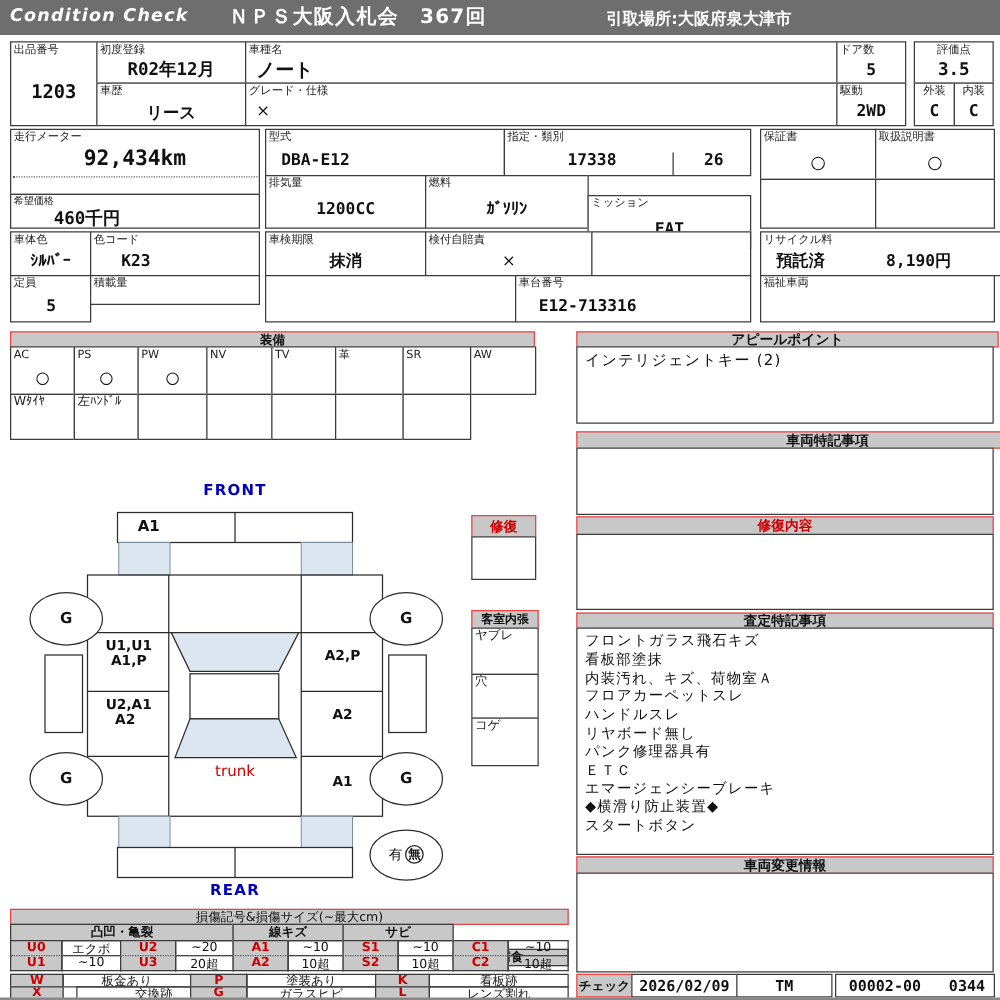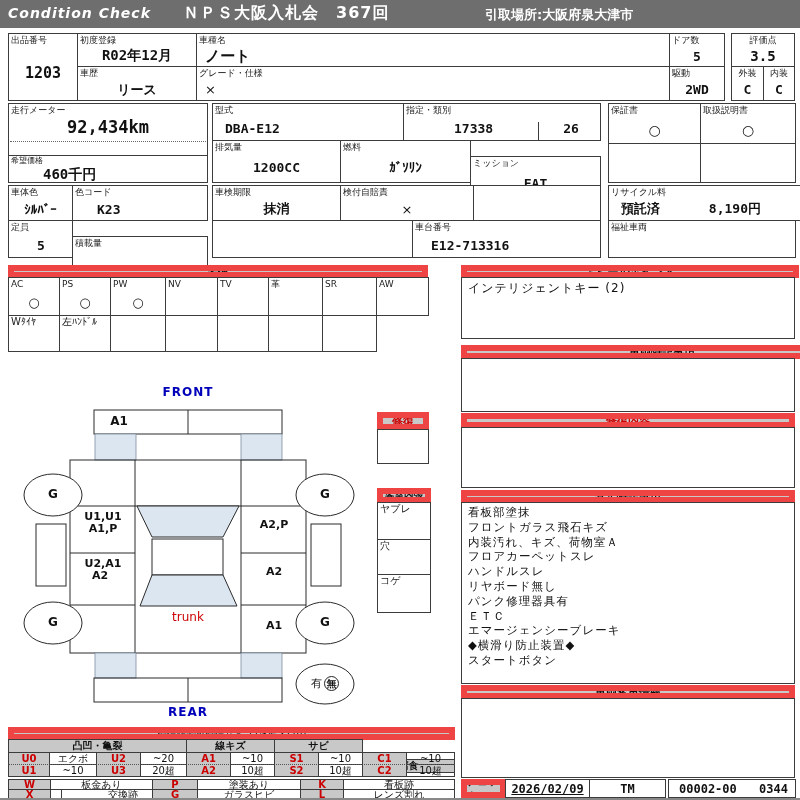--- a/index.html
+++ b/index.html
@@ -11,21 +11,21 @@
   .topbar { position:absolute; left:0; top:0; width:800px; height:28px; background:#6e6e6e; color:#fff; }
   .brand { position:absolute; left:8px; top:5px; font-size:14px; font-weight:bold; font-style:italic; letter-spacing:1px; }
   .aucttitle { position:absolute; left:183px; top:3px; font-size:16px; font-weight:bold; letter-spacing:1px; }
   .pickup { position:absolute; left:485px; top:6px; font-size:13px; font-weight:bold; }
   .cell { position:absolute; border:1px solid #3c3c3c; background:#fff; display:flex; flex-direction:column; overflow:hidden; }
   .lbl { font-size:9px; line-height:10px; padding:1px 2px; white-space:nowrap; color:#222; font-weight:normal; }
   .lblc { text-align:center; }
   .cv { flex:1; display:flex; align-items:center; justify-content:center; font-weight:bold; font-size:13px; }
   .cv.left { justify-content:flex-start; }
   .num { font-family:"DejaVu Sans Mono","Liberation Mono",monospace; font-weight:bold; }
-  .hdrbar { position:absolute; background:#c8c8c8; border:6px solid #ef4444; display:flex; align-items:center; justify-content:center; font-weight:bold; font-size:11px; overflow:hidden; }
+  .hdrbar { position:absolute; background:#c8c8c8; border:1px solid #ef4444; display:flex; align-items:center; justify-content:center; font-weight:bold; font-size:11px; overflow:hidden; }
   .bodybox { position:absolute; border:1px solid #3c3c3c; background:#fff; overflow:hidden; }
   .red { color:#cc0000; }
   .blue { color:#0000bb; }
   .dlab { position:absolute; text-align:center; font-weight:bold; font-size:12px; line-height:13px; white-space:pre; }
   .asline { font-size:11.5px; line-height:14.8px; padding-left:6px; letter-spacing:1px; white-space:nowrap; }
   .lgc { position:absolute; border:1px solid #3c3c3c; display:flex; align-items:center; justify-content:center; font-size:10px; overflow:hidden; white-space:nowrap; }
   .lgcode { background:#c8c8c8; color:#cc0000; font-weight:bold; }
   .dotted-top { border-top:1px dotted #555 !important; }
   .circ { display:inline-flex; width:15px; height:15px; border:1.5px solid #222; border-radius:50%; align-items:center; justify-content:center; font-size:10px; font-weight:bold; margin-left:2px; }
 </style>
@@ -130,21 +130,21 @@
     <div class="cv">ｼﾙﾊﾞｰ</div>
   </div>
   <div class="cell" style="left:72px;top:185px;width:136px;height:36px;">
     <div class="lbl">色コード</div>
     <div class="cv left num" style="padding-left:24px;">K23</div>
   </div>
   <div class="cell" style="left:8px;top:220px;width:65px;height:38px;">
     <div class="lbl">定員</div>
     <div class="cv left num" style="padding-left:28px;">5</div>
   </div>
-  <div class="cell" style="left:72px;top:220px;width:136px;height:39px;margin-top:16px;">
+  <div class="cell" style="left:72px;top:220px;width:136px;height:24px;">
     <div class="lbl">積載量</div>
     <div class="cv"></div>
   </div>
   <div class="cell" style="left:212px;top:185px;width:129px;height:36px;">
     <div class="lbl">車検期限</div>
     <div class="cv">抹消</div>
   </div>
   <div class="cell" style="left:340px;top:185px;width:134px;height:36px;">
     <div class="lbl">検付自賠責</div>
     <div class="cv" style="font-weight:normal;">×</div>
@@ -218,39 +218,39 @@
   </div>
 
   <div class="hdrbar" style="left:461px;top:345px;width:402px;height:14px;">車両特記事項</div>
   <div class="bodybox" style="left:461px;top:358px;width:334px;height:54px;"></div>
 
   <div class="hdrbar red" style="left:461px;top:413px;width:334px;height:15px;">修復内容</div>
   <div class="bodybox" style="left:461px;top:427px;width:334px;height:61px;"></div>
 
   <div class="hdrbar" style="left:461px;top:490px;width:334px;height:13px;">査定特記事項</div>
   <div class="bodybox" style="left:461px;top:502px;width:334px;height:182px;padding-top:2px;">
+    <div class="asline">フロントガラス飛石キズ</div>
     <div class="asline">看板部塗抹</div>
-    <div class="asline">フロントガラス飛石キズ</div>
     <div class="asline">内装汚れ、キズ、荷物室Ａ</div>
     <div class="asline">フロアカーペットスレ</div>
     <div class="asline">ハンドルスレ</div>
     <div class="asline">リヤボード無し</div>
     <div class="asline">パンク修理器具有</div>
     <div class="asline">ＥＴＣ</div>
     <div class="asline">エマージェンシーブレーキ</div>
     <div class="asline">◆横滑り防止装置◆</div>
     <div class="asline">スタートボタン</div>
   </div>
 
   <div class="hdrbar" style="left:461px;top:685px;width:334px;height:14px;">車両変更情報</div>
   <div class="bodybox" style="left:461px;top:698px;width:334px;height:80px;"></div>
 
   <div class="hdrbar" style="left:461px;top:779px;width:45px;height:19px;font-size:10px;">チェック</div>
   <div class="cell" style="left:505px;top:779px;width:85px;height:19px;">
-    <div class="cv num" style="font-size:12px;text-decoration:underline;">2026/02/09</div>
+    <div class="cv num" style="font-size:12px;">2026/02/09</div>
   </div>
   <div class="cell" style="left:589px;top:779px;width:77px;height:19px;">
     <div class="cv num" style="font-size:12px;">TM</div>
   </div>
   <div class="cell" style="left:668px;top:779px;width:128px;height:19px;flex-direction:row;align-items:center;">
     <span class="num" style="font-size:12px;margin-left:10px;">00002-00</span>
     <span class="num" style="font-size:12px;margin-left:auto;margin-right:7px;">0344</span>
   </div>
 
   <div class="hdrbar red" style="left:377px;top:412px;width:52px;height:18px;font-size:11px;">修復</div>

